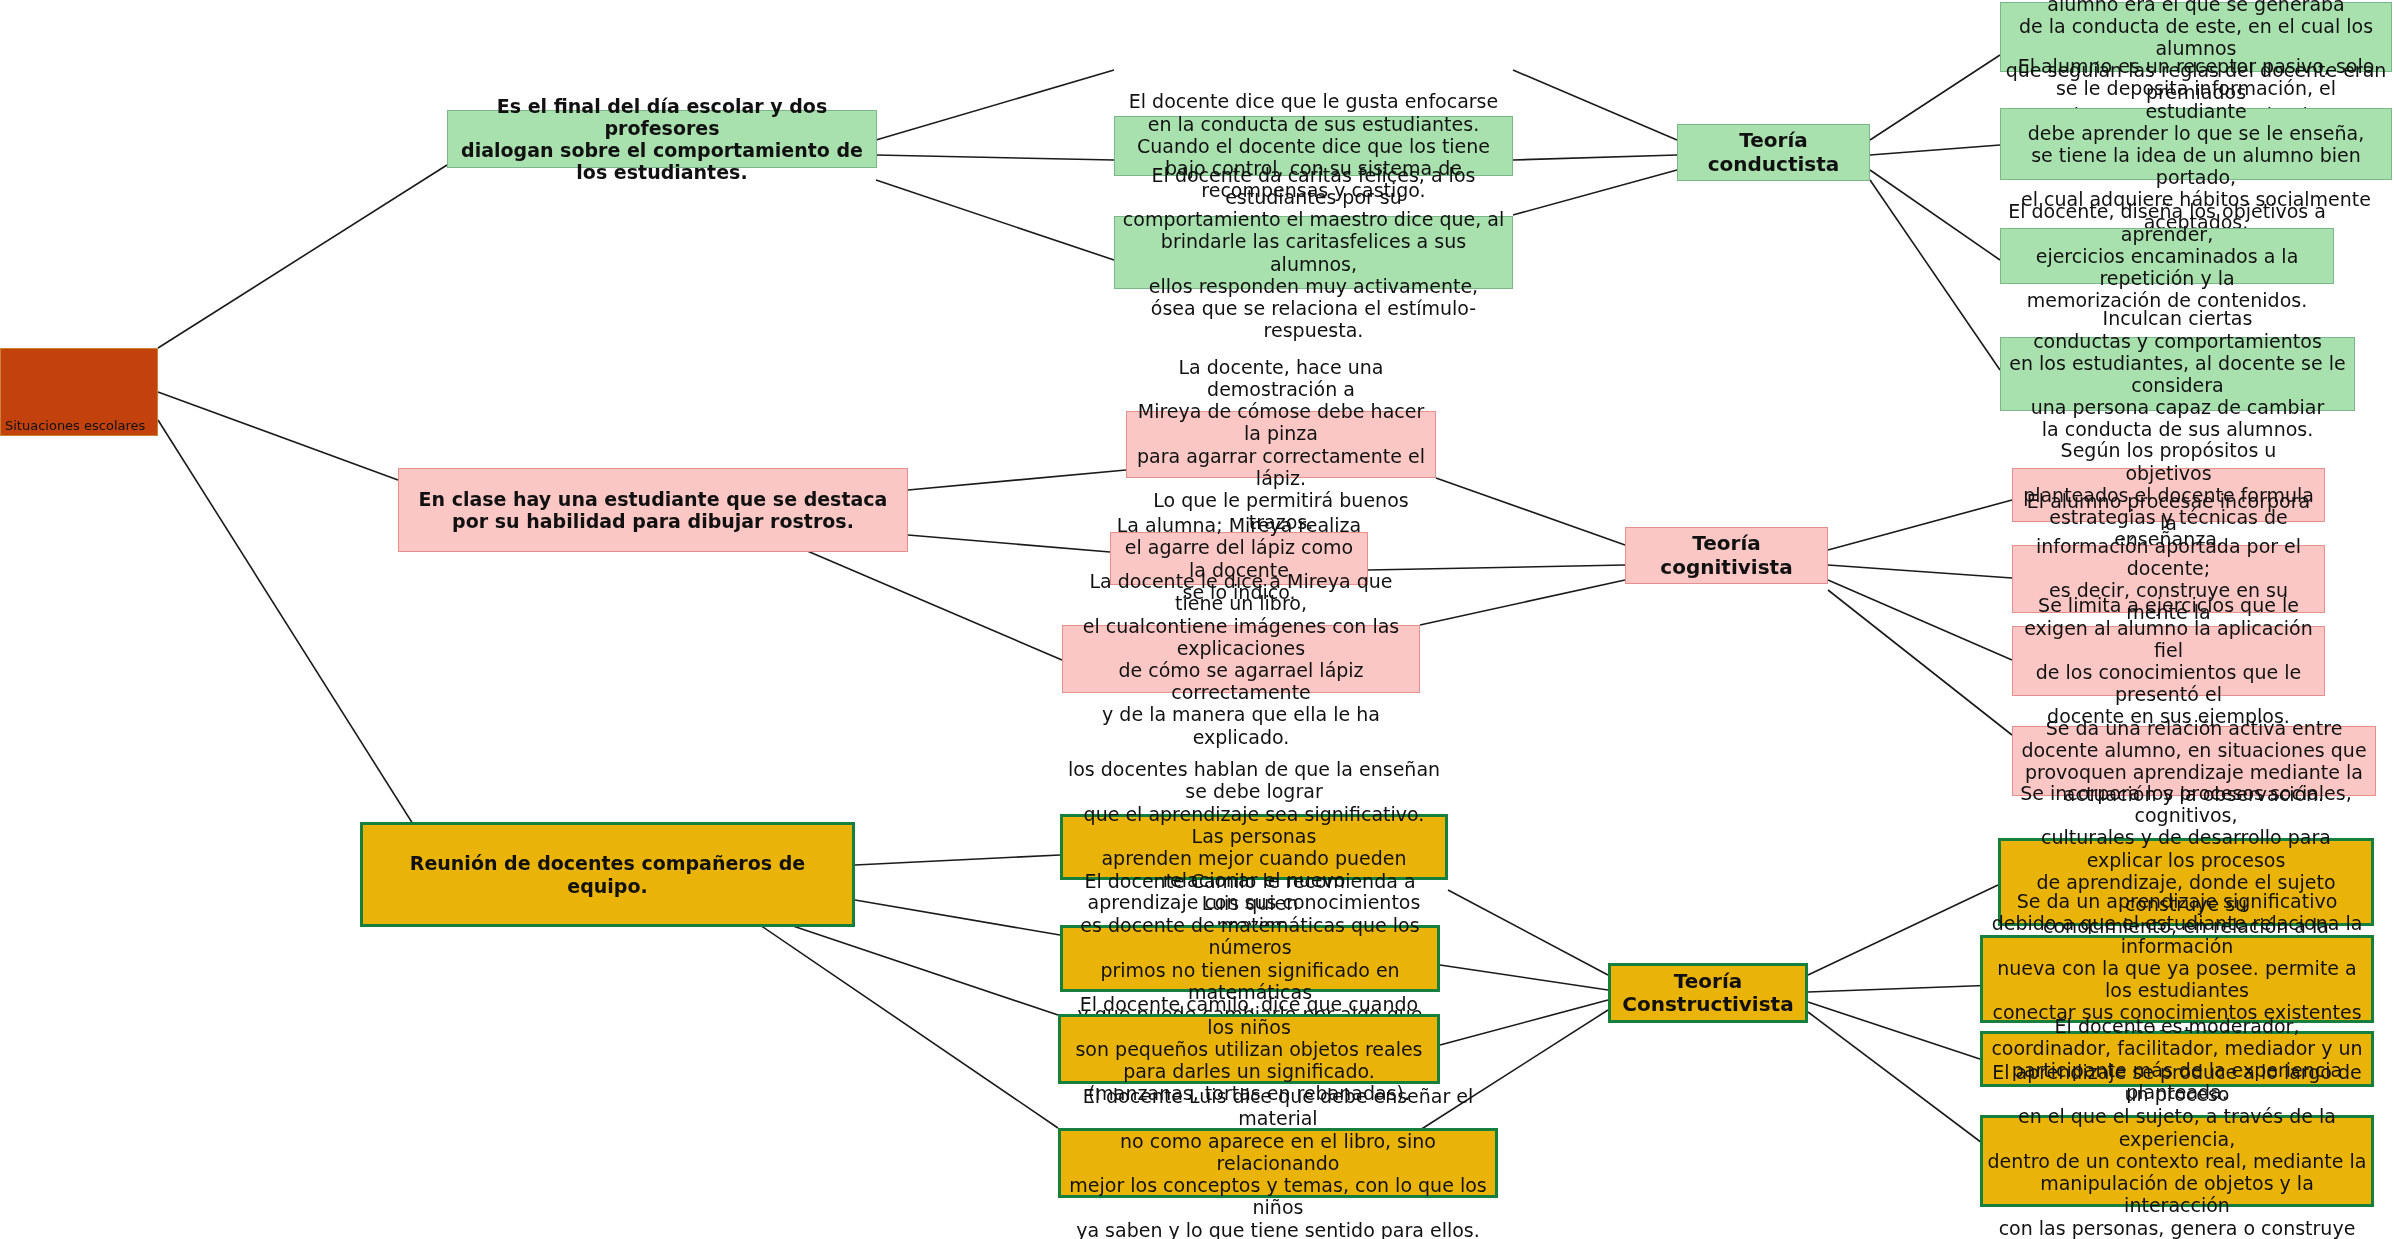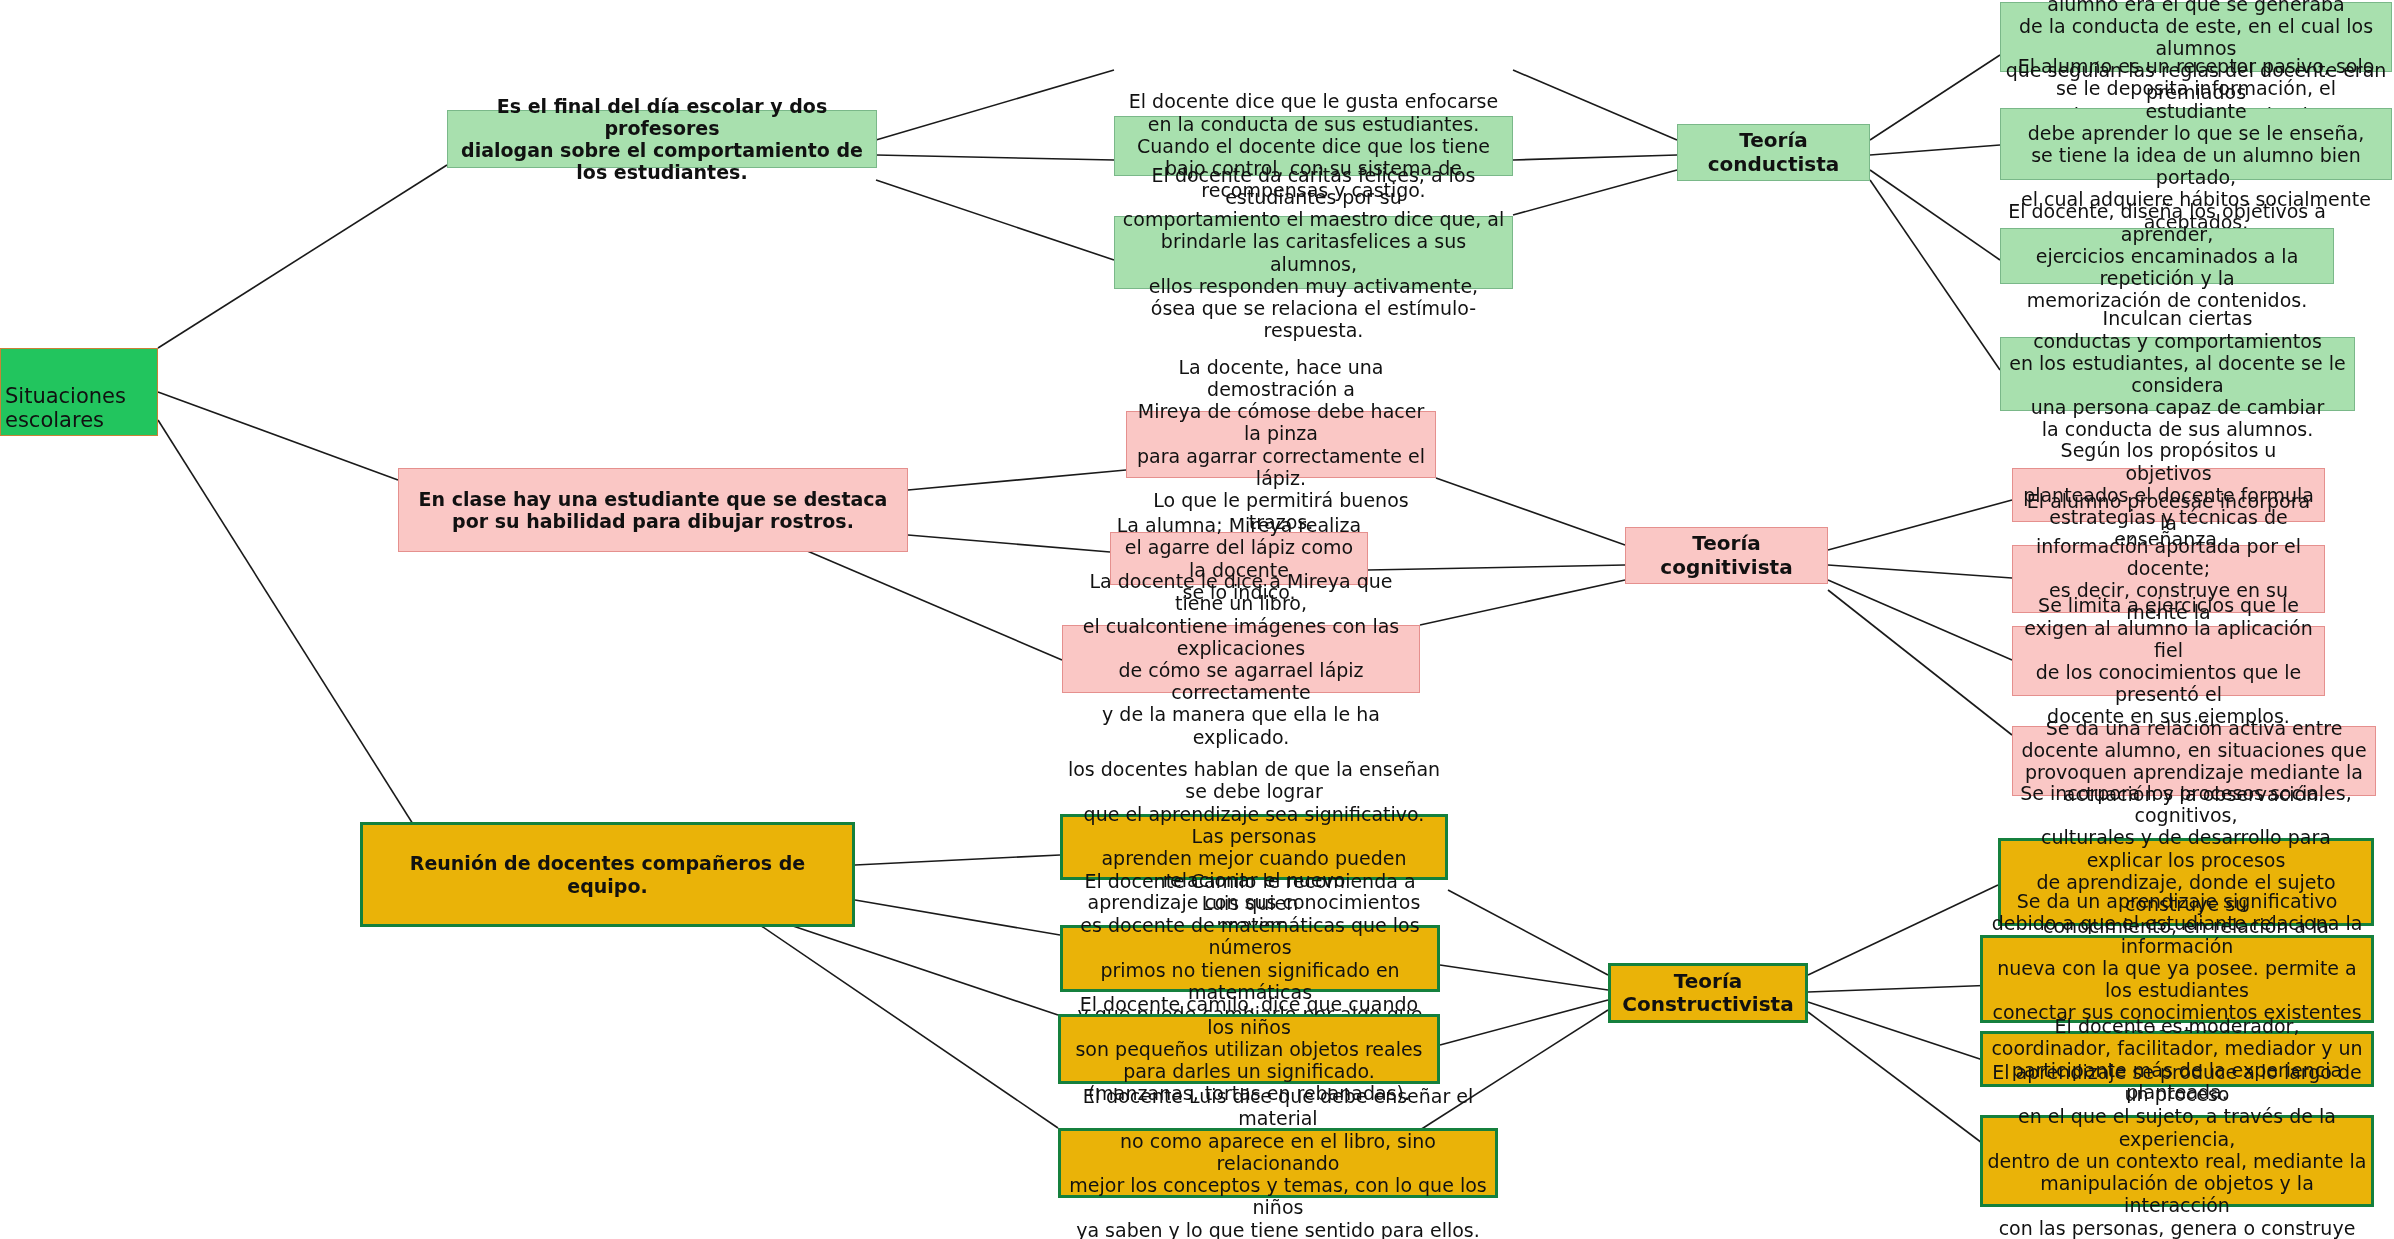--- a/index.html
+++ b/index.html
@@ -31,23 +31,23 @@
     display: flex;
     align-items: center;
     justify-content: center;
     text-align: center;
     line-height: 1.17;
     color: #111111;
     padding: 2px 4px;
     white-space: pre-line;
   }
   .node.root {
-    background: #22c55e;
+    background: #c2410c;
     border: 1px solid #c98236;
-    font-size: 21px;
+    font-size: 13px;
     justify-content: flex-start;
     align-items: flex-end;
     text-align: left;
     padding-left: 4px;
     padding-bottom: 2px;
   }
   .node.green {
     background: #a8e0ae;
     border: 1px solid #7ab889;
     font-size: 19px;

